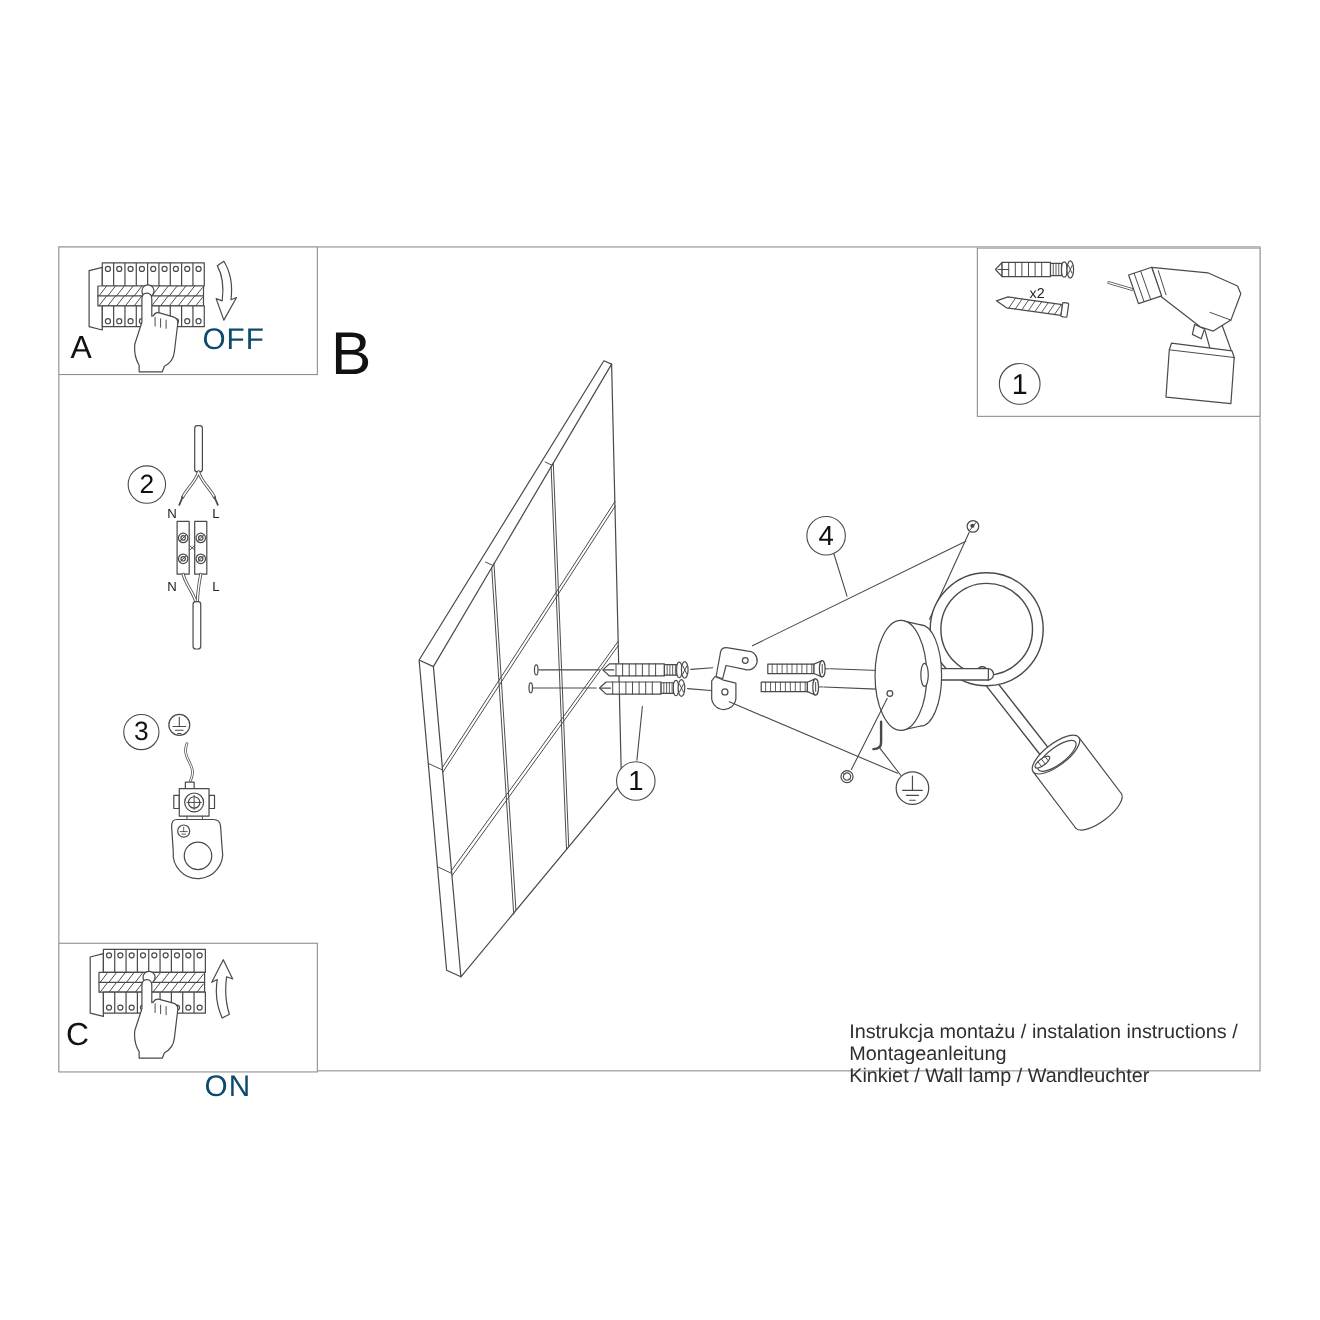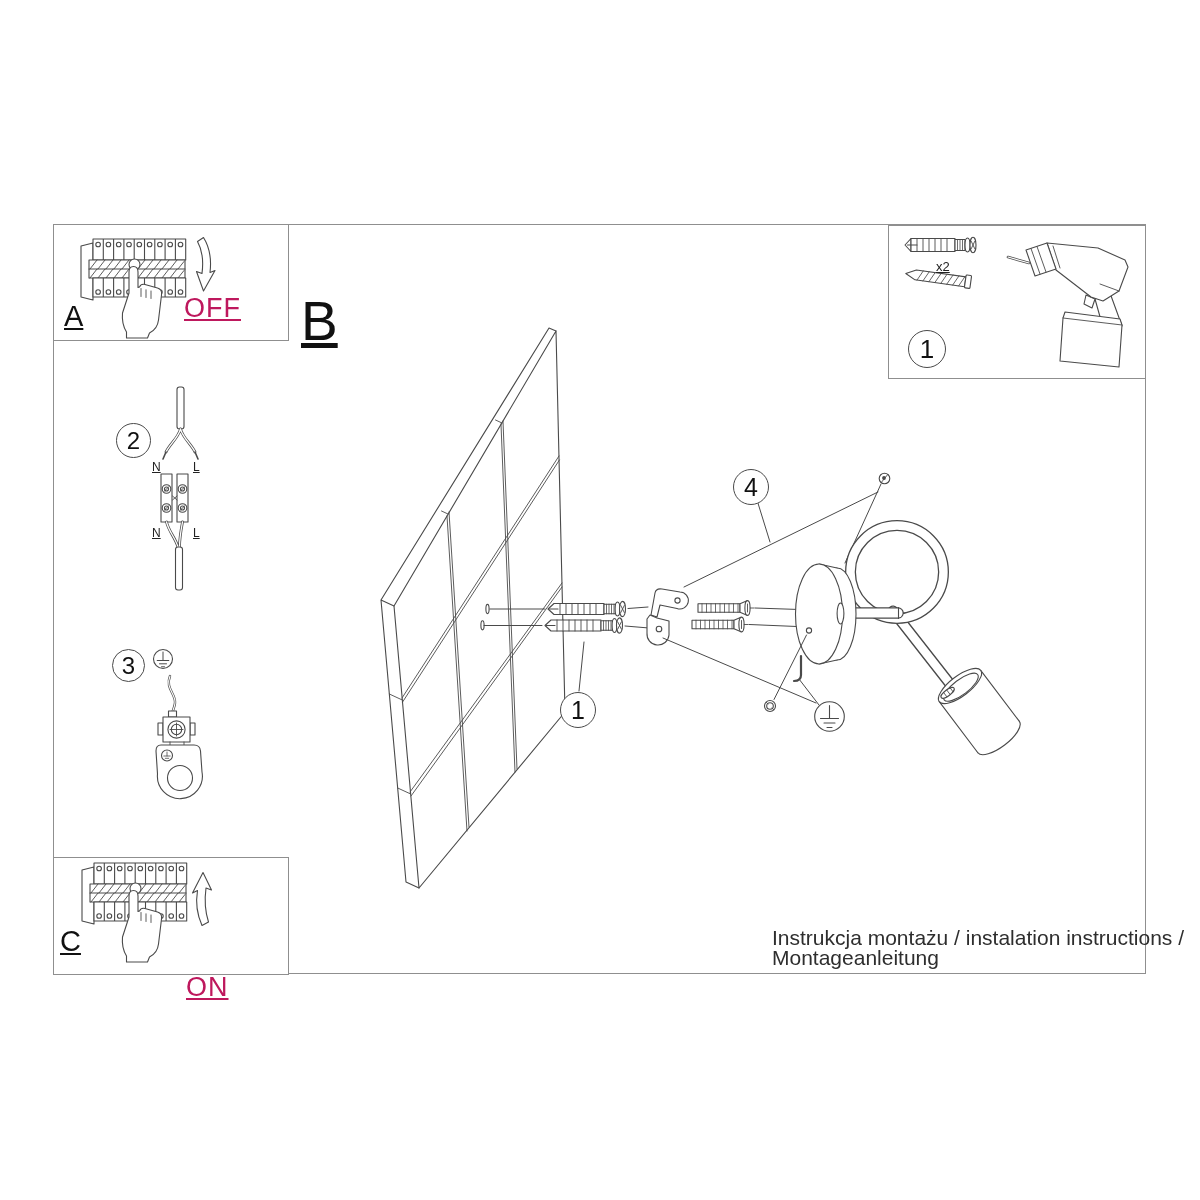--- a/index.html
+++ b/index.html
@@ -1,28 +1,28 @@
 <!DOCTYPE html>
 <html><head>
 <meta charset="utf-8">
 <style>
   html,body{margin:0;padding:0;background:#fff;}
   #stage{position:relative;width:1200px;height:1200px;background:#fff;overflow:hidden;
          font-family:"Liberation Sans", sans-serif;color:#1d1d1d;}
   .frame{position:absolute;border:1px solid #8f8f8f;background:#fff;box-sizing:border-box;}
   #artwork{position:absolute;left:0;top:0;}
-  .lbl{position:absolute;line-height:1;white-space:nowrap;text-decoration:underline;}
+  .lbl{position:absolute;line-height:1;white-space:nowrap;}
   .letter{font-size:29px;color:#111;}
   .big-letter{font-size:55px;color:#111;}
-  .state{font-size:27px;color:#be185d;letter-spacing:1px;}
+  .state{font-size:27px;color:#0c4a6e;letter-spacing:1px;}
   .qty{font-size:13px;color:#222;}
   .nl{font-size:12px;color:#222;}
   .callout{position:absolute;border:1.3px solid #4a4a4a;border-radius:50%;background:#fff;
            display:flex;align-items:center;justify-content:center;color:#111;box-sizing:border-box;}
-  .footer{position:absolute;left:772px;top:928px;font-size:21px;line-height:20px;color:#2e2e2e;}
+  .footer{position:absolute;left:772px;top:928px;font-size:18px;line-height:20px;color:#2e2e2e;}
 </style>
 </head>
 <body>
 
 <div id="stage">
 
   <div class="frame" style="left:53px;top:224px;width:1093px;height:750px;"></div>
   <div class="frame" style="left:53px;top:224px;width:236px;height:117px;"></div>
   <div class="frame" style="left:888px;top:225px;width:258px;height:154px;"></div>
   <div class="frame" style="left:53px;top:857px;width:236px;height:118px;"></div>
@@ -284,15 +284,16 @@
 
   <div class="callout" style="left:560px;top:692px;width:36px;height:36px;font-size:25px;">
     <span>1</span>
   </div>
   <div class="callout" style="left:733px;top:469px;width:36px;height:36px;font-size:25px;">
     <span>4</span>
   </div>
 
   <div class="footer">
     <div>Instrukcja montażu / instalation instructions / Montageanleitung</div>
+    <div>Kinkiet / Wall lamp / Wandleuchter</div>
   </div>
 
 </div>
 
 </body></html>

